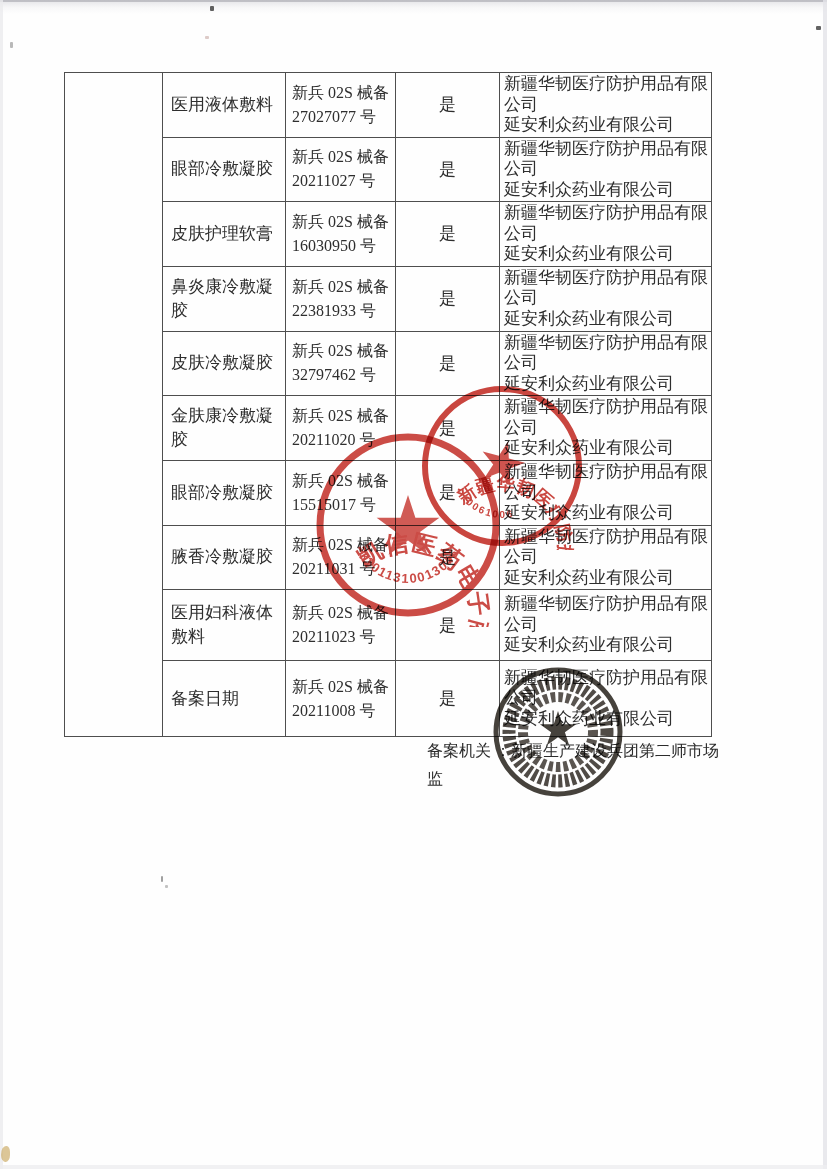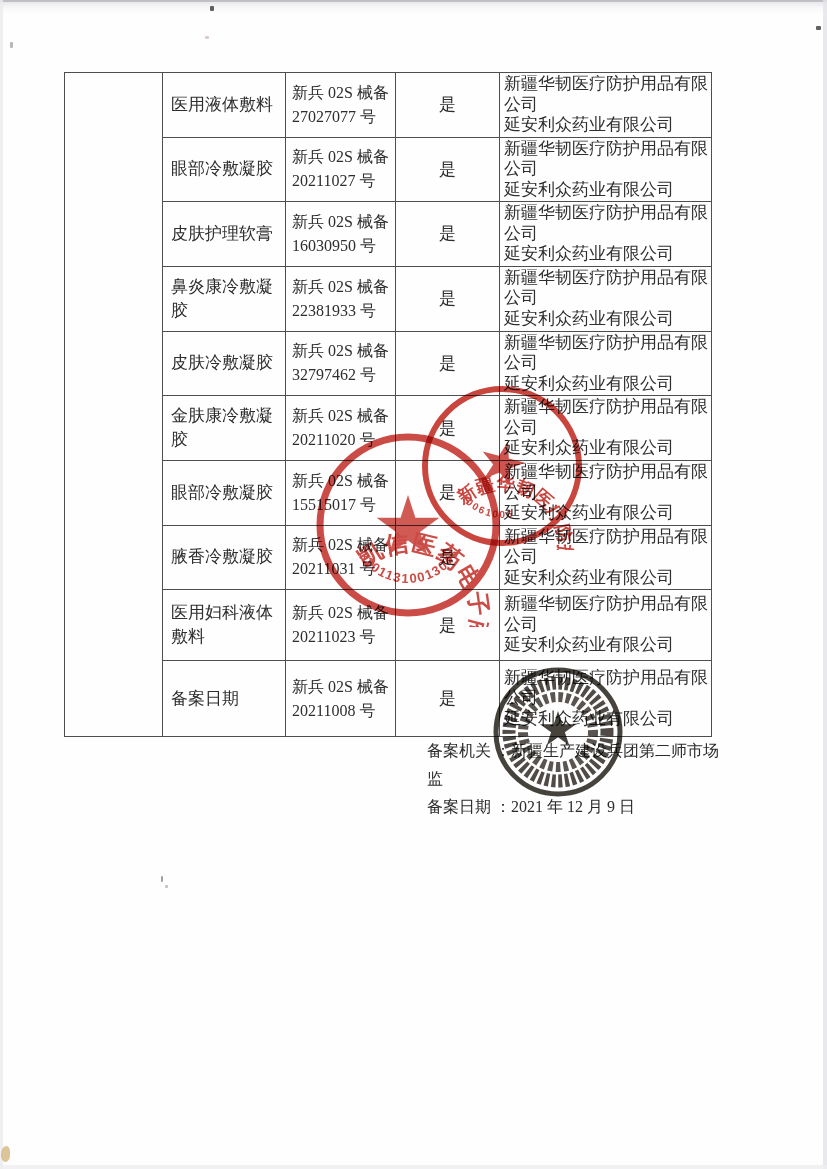--- a/index.html
+++ b/index.html
@@ -161,21 +161,20 @@
               <div>新疆华韧医疗防护用品有限公司</div>
               <div>延安利众药业有限公司</div>
             </td>
           </tr>
         </tbody>
     </table>
   </div>
 
   <div class="footer">
     <div><span>备案机关 ：</span><span>新疆生产建设兵团第二师市场监</span></div>
-    <div><span>备案日期 ：</span><span>2021 年 12 月 9 日</span></div>
   </div>
 
   <svg class="stamp stamp-a" viewBox="0 0 204 204">
     <defs>
       <path id="arcA-ring" d="M 57.4,146.6 A 63,63 0 1 1 57.3,146.7" fill="none"></path>
       <path id="arcA-serial" d="M 51.8,131 A 58,58 0 0 0 152.2,131" fill="none"></path>
     </defs>
     <circle cx="102" cy="102" r="88" fill="none" stroke="#c5312a" stroke-width="7"></circle>
     <polygon points="0,-1 0.2245,-0.309 0.951,-0.309 0.3633,0.1181 0.5878,0.809 0,0.382 -0.5878,0.809 -0.3633,0.1181 -0.951,-0.309 -0.2245,-0.309" transform="translate(102,105) scale(33)" fill="#c5312a" opacity="0.92"></polygon>
     <text font-size="24" letter-spacing="1" fill="#c5312a" font-weight="bold">

